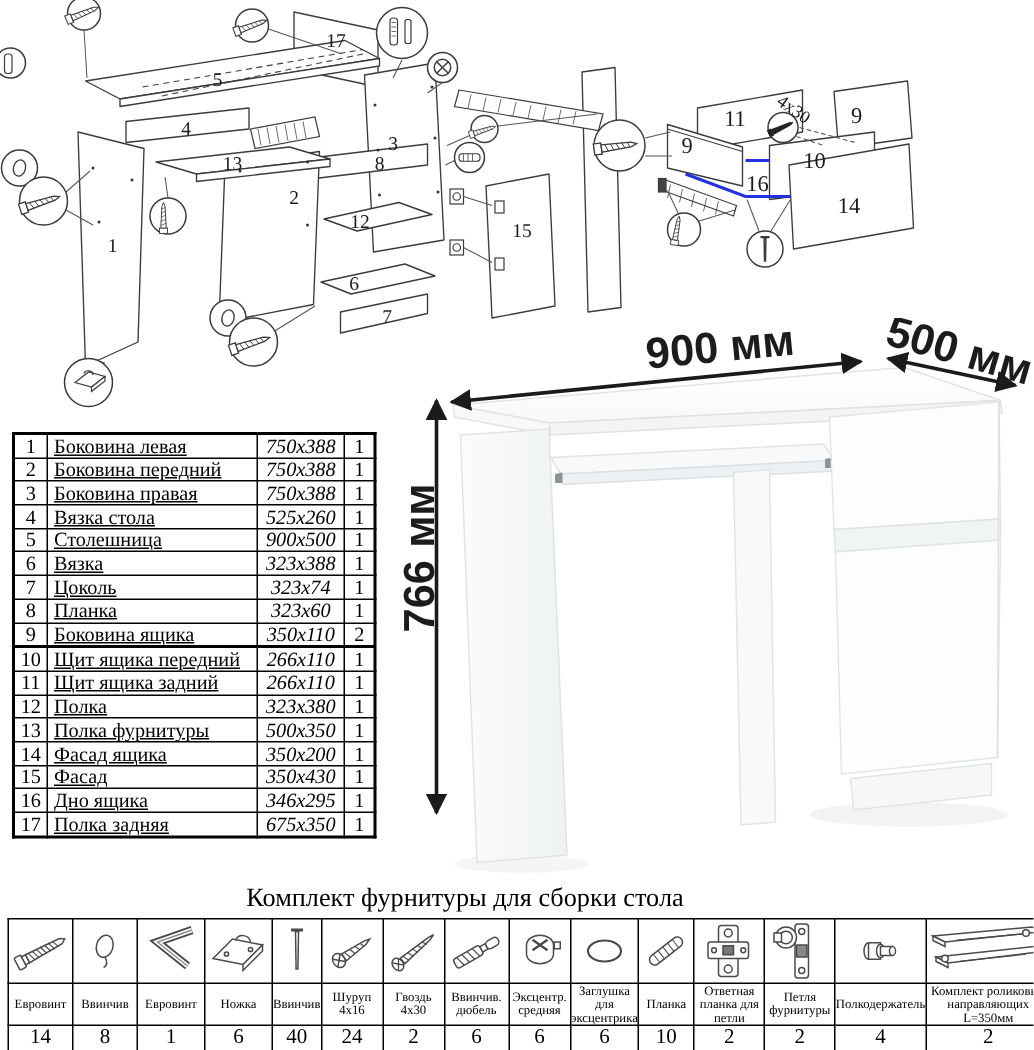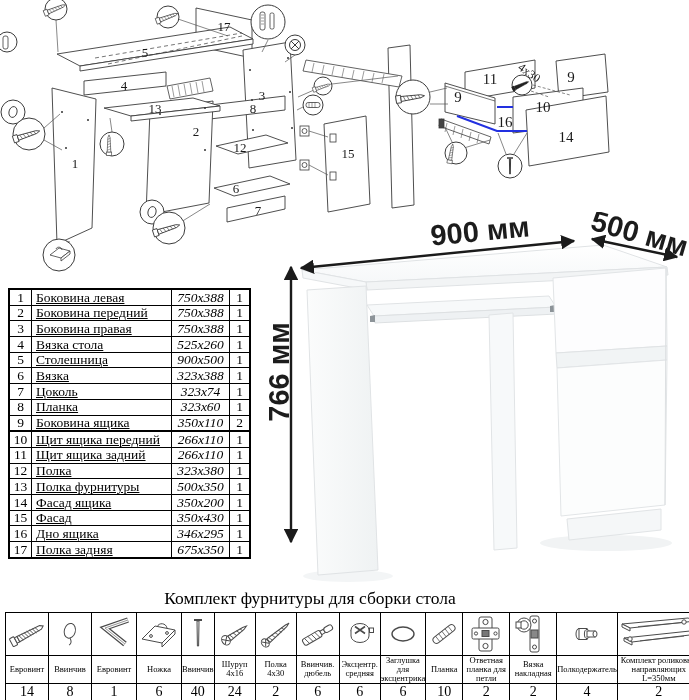--- a/index.html
+++ b/index.html
@@ -540,27 +540,27 @@
           </svg>
         </td>
       </tr>
     <tr class="names">
         <td>Евровинт</td>
         <td>Ввинчив</td>
         <td>Евровинт</td>
         <td>Ножка</td>
         <td>Ввинчив</td>
         <td>Шуруп 4x16</td>
-        <td>Полка 4x30</td>
+        <td>Гвоздь 4x30</td>
         <td>Ввинчив. дюбель</td>
         <td>Эксцентр. средняя</td>
         <td>Заглушка для эксцентрика</td>
         <td>Планка</td>
         <td>Ответная планка для петли</td>
-        <td>Вязка накладная</td>
+        <td>Петля фурнитуры</td>
         <td>Полкодержатель</td>
         <td>Комплект роликовых направляющих L=350мм</td>
       </tr>
     <tr class="qtys">
         <td>14</td>
         <td>8</td>
         <td>1</td>
         <td>6</td>
         <td>40</td>
         <td>24</td>

